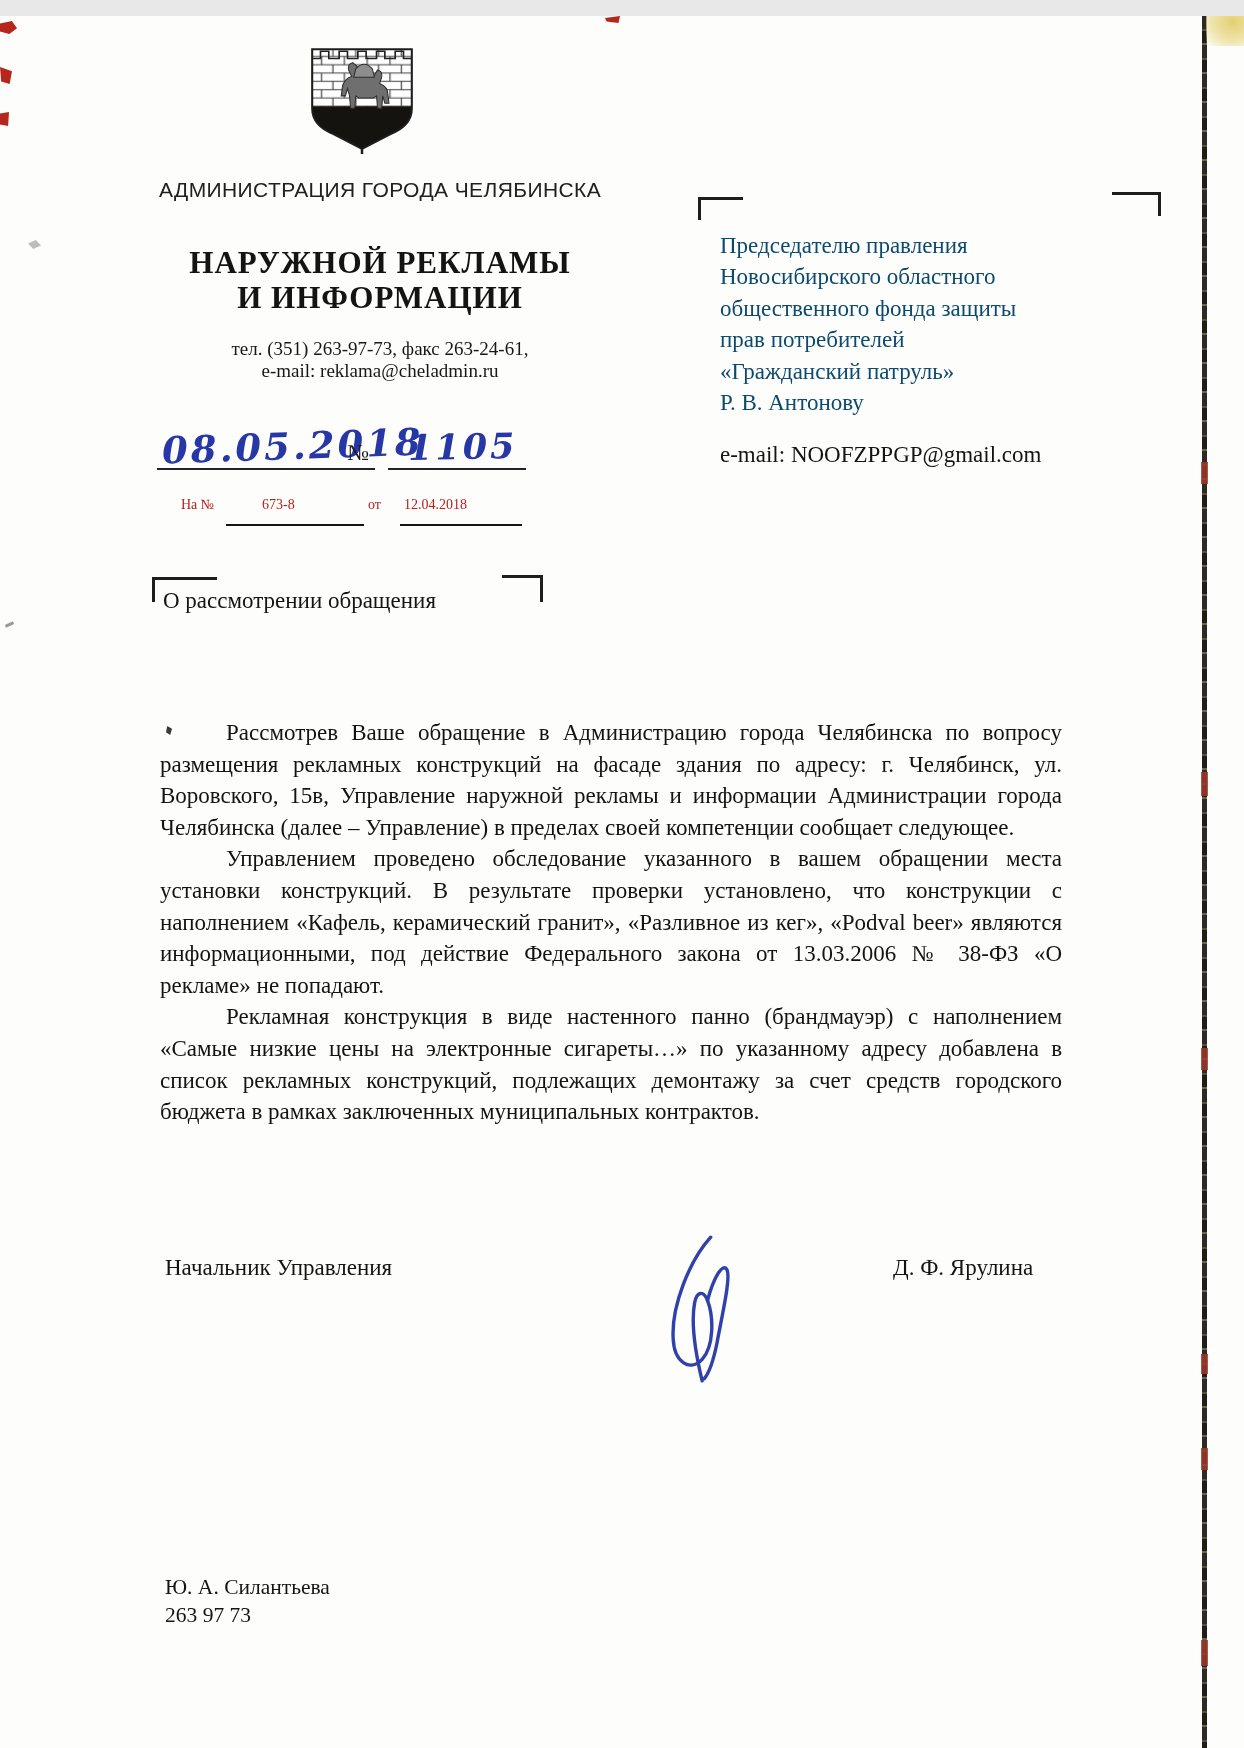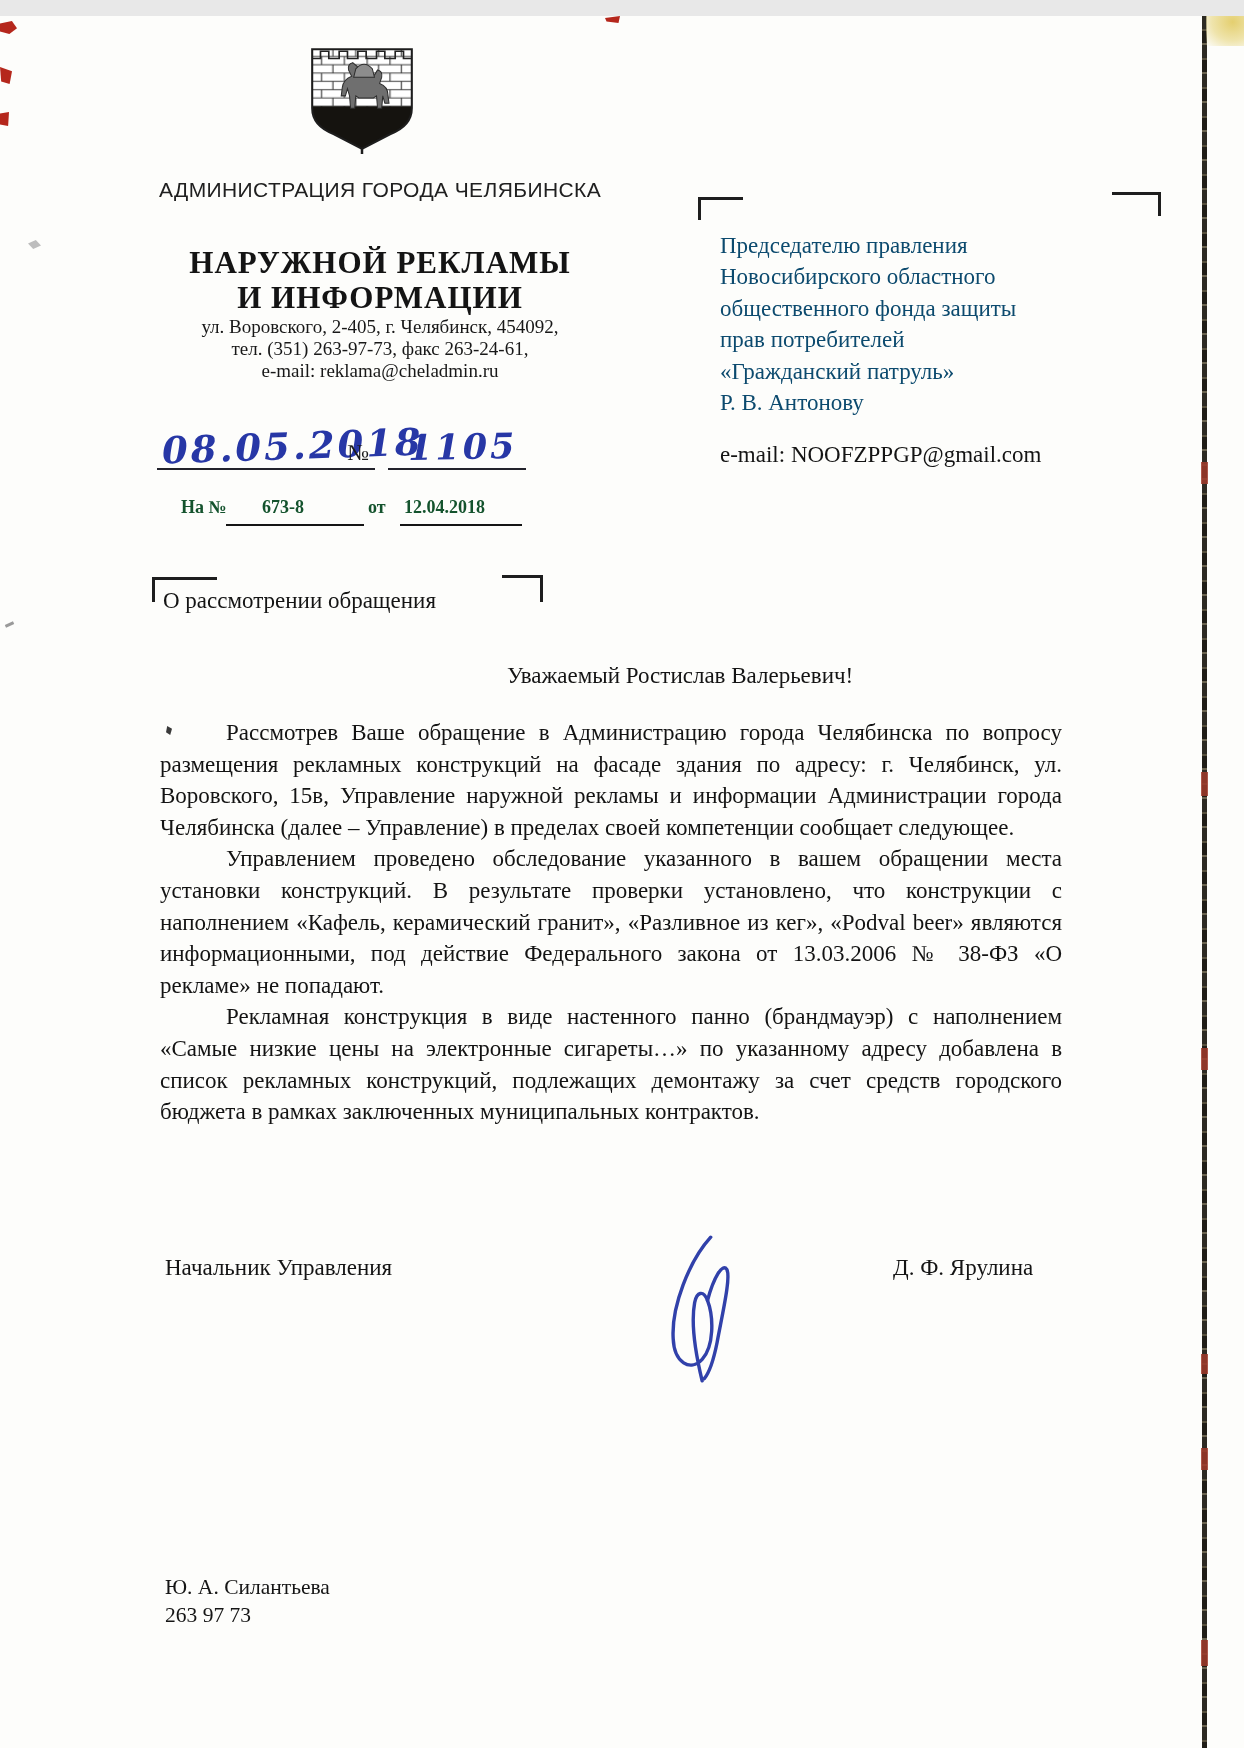--- a/index.html
+++ b/index.html
@@ -33,21 +33,21 @@
   .hand { font-family:"DejaVu Serif", serif; font-style:italic; font-weight:bold;
           color:#2737a6; letter-spacing:3px; }
   .hand-date { left:162px; top:408px; font-size:37px; transform:rotate(-2deg); }
   .no-sign   { left:347px; top:424px; font-size:23px; }
   .hand-num  { left:408px; top:410px; font-size:35px; transform:rotate(-1deg); }
   .uline { border-bottom:2.5px solid #22222b; height:0; }
   .ul-date { left:157px; top:452px; width:218px; }
   .ul-num  { left:388px; top:452px; width:138px; }
 
   
-  .ref2 { font-size:18px; color:#14532d;font-weight:bold; }
+  .ref2 { font-size:14px; color:#b91c1c; }
   .ref2-label { left:181px; top:481px; }
   .ref2-num   { left:262px; top:481px; }
   .ref2-ot    { left:368px; top:481px; }
   .ref2-date  { left:404px; top:481px; }
   .ul-ref-num  { left:226px; top:508px; width:138px; border-bottom-color:#151515; }
   .ul-ref-date { left:400px; top:508px; width:122px; border-bottom-color:#151515; }
 
   
   .recipient { left:720px; top:214px; width:330px; font-size:23px; line-height:31.4px; color:#0c4a6e; }
   .rec-email { left:720px; top:426px; font-size:23px; color:#141414; }
@@ -125,21 +125,20 @@
         </g>
       </g>
       <path d="M8 5 H104 V62 Q104 79 83 87 L56 101 L29 87 Q8 79 8 62 Z" fill="none" stroke="#1d1d1d" stroke-width="2"></path>
       <path d="M56 101 L56 106" stroke="#1d1d1d" stroke-width="2.4"></path>
     </svg>
   </div>
 
   <div class="abs lh org-top">АДМИНИСТРАЦИЯ ГОРОДА ЧЕЛЯБИНСКА</div>
   <div class="abs lh org-big org-b2">НАРУЖНОЙ РЕКЛАМЫ</div>
   <div class="abs lh org-big org-b3">И ИНФОРМАЦИИ</div>
-  <div class="abs lh lh-small lh-addr">ул. Воровского, 2-405, г. Челябинск, 454092,</div>
   <div class="abs lh lh-small lh-phone">тел. (351) 263-97-73, факс 263-24-61,</div>
   <div class="abs lh lh-small lh-email">e-mail: reklama@cheladmin.ru</div>
 
   <div class="abs hand hand-date">08.05.2018</div>
   <div class="abs no-sign">№</div>
   <div class="abs hand hand-num">1105</div>
   <div class="abs uline ul-date"></div>
   <div class="abs uline ul-num"></div>
 
   <div class="abs ref2 ref2-label">На №</div>
@@ -159,21 +158,20 @@
     <div>прав потребителей</div>
     <div>«Гражданский патруль»</div>
     <div>Р. В. Антонову</div>
   </div>
   <div class="abs rec-email">e-mail: NOOFZPPGP@gmail.com</div>
 
   <div class="abs corner c-tl sub-c-left"></div>
   <div class="abs corner c-tr sub-c-right"></div>
   <div class="abs subject">О рассмотрении обращения</div>
 
-  <div class="abs salutation">Уважаемый Ростислав Валерьевич!</div>
 
   <div class="abs body-text">
     <p>Рассмотрев Ваше обращение в Администрацию города Челябинска по вопросу размещения рекламных конструкций на фасаде здания по адресу: г. Челябинск, ул. Воровского, 15в, Управление наружной рекламы и информации Администрации города Челябинска (далее – Управление) в пределах своей компетенции сообщает следующее.</p>
     <p>Управлением проведено обследование указанного в вашем обращении места установки конструкций. В результате проверки установлено, что конструкции с наполнением «Кафель, керамический гранит», «Разливное из кег», «Podval beer» являются информационными, под действие Федерального закона от 13.03.2006 № 38-ФЗ «О рекламе» не попадают.</p>
     <p>Рекламная конструкция в виде настенного панно (брандмауэр) с наполнением «Самые низкие цены на электронные сигареты…» по указанному адресу добавлена в список рекламных конструкций, подлежащих демонтажу за счет средств городского бюджета в рамках заключенных муниципальных контрактов.</p>
   </div>
 
   <div class="abs sig-position">Начальник Управления</div>
   <div class="abs sig-ink">
     <svg viewBox="0 0 90 140" width="104" height="150" aria-hidden="true">

